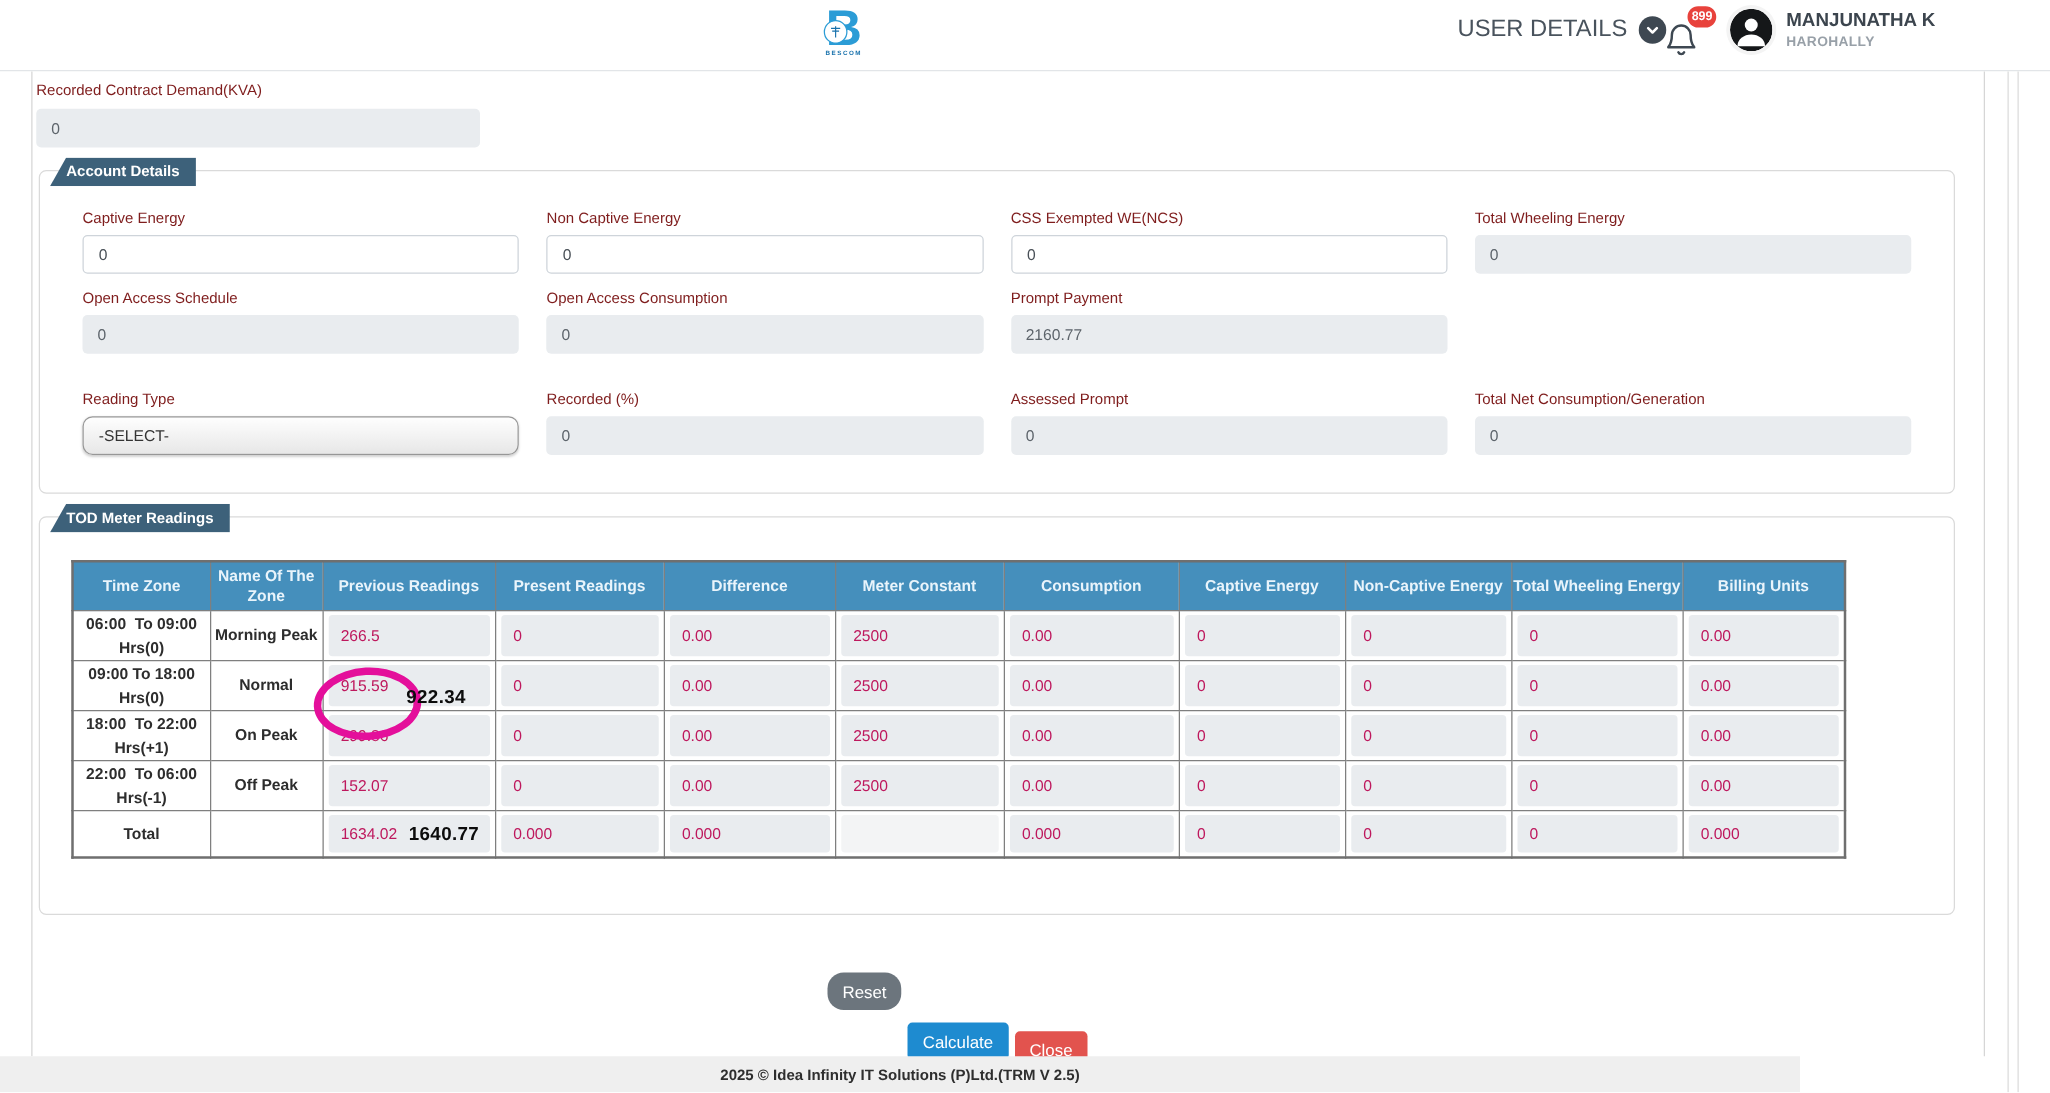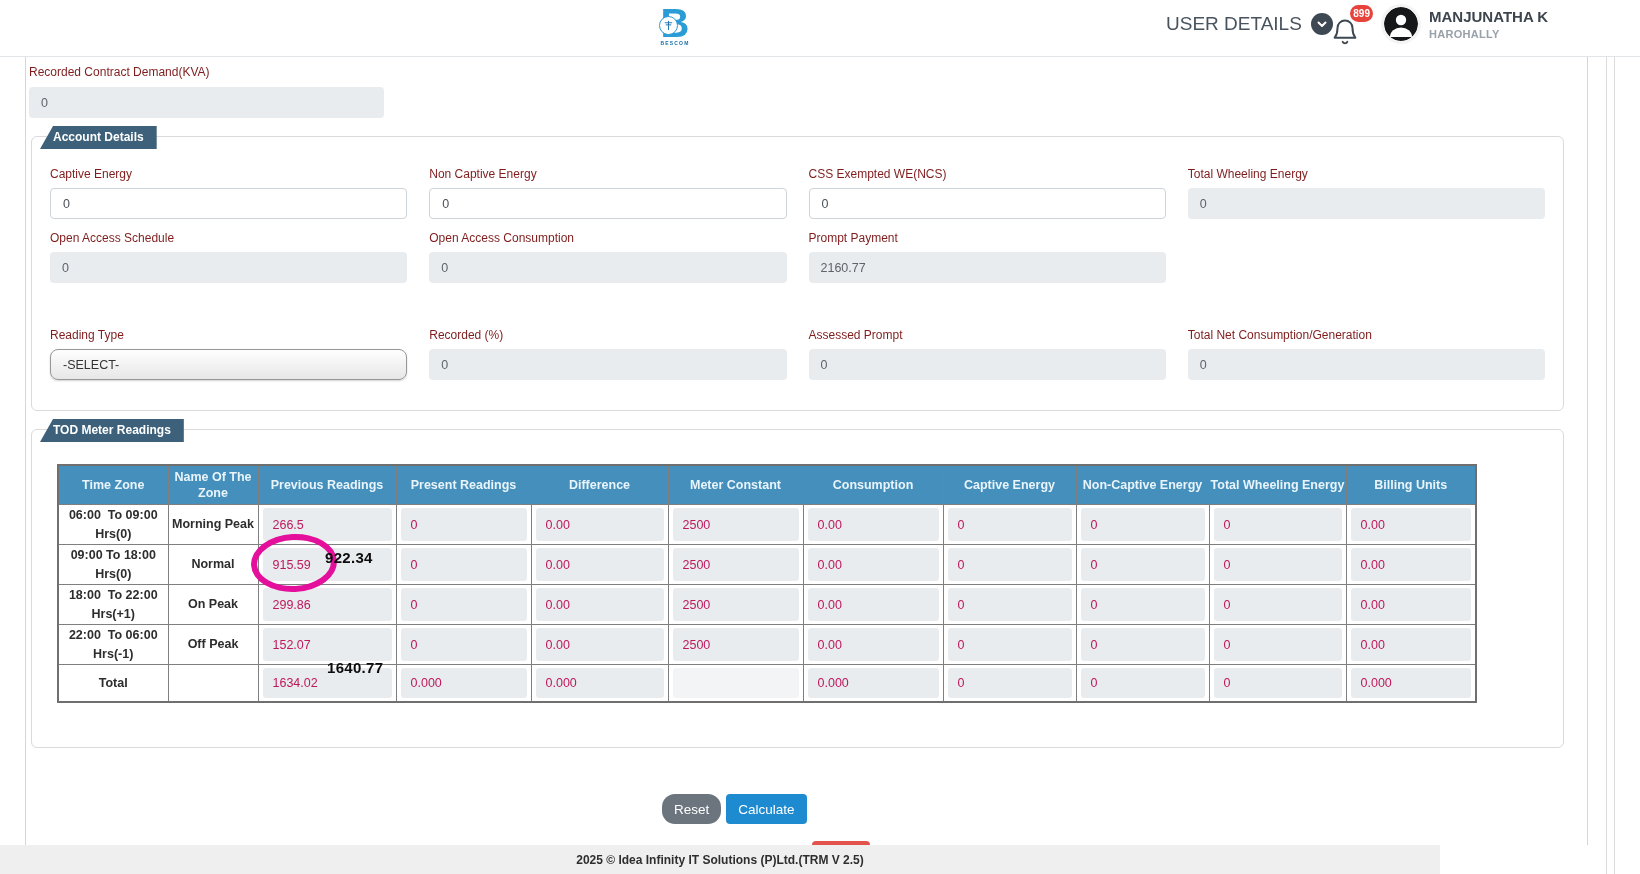--- a/index.html
+++ b/index.html
@@ -38,28 +38,28 @@
   .control{height:31px;border-radius:4px;font-size:12.5px;display:flex;align-items:center;
        padding:0 12px;box-sizing:border-box;}
   .control.disabled{background:#e9ecef;color:#5d646b;}
   .control.enabled{background:#fff;border:1px solid #ced4da;color:#495057;}
   .control.select{background:linear-gradient(#fefefe,#e7e7e7);border:1px solid #979797;
        border-radius:8px;color:#333;box-shadow:0 1px 2px rgba(0,0,0,.18);}
   .contract{margin:8px 0 0 3px;}
   .contract .control{width:355px;margin-top:8px;}
 
   .card{position:relative;margin:18px 0 0 5px;width:1533px;border:1px solid #dadada;
-       border-radius:6px;box-sizing:border-box;padding:30px 18px 18px;}
+       border-radius:6px;box-sizing:border-box;padding:30px 34px 18px;}
   .tag{position:absolute;left:8px;top:-11px;background:var(--section-tag,#3d617a);color:#fff;
        font-size:12px;font-weight:700;padding:4px 13px 5px;
        clip-path:polygon(13px 0,100% 0,100% 100%,0 100%);}
   .grid{display:grid;grid-template-columns:repeat(4,1fr);column-gap:22px;}
   .field{margin-bottom:12px;}
   .field .field-label{margin-bottom:7px;}
-  .field.row3{margin-top:33px;}
+  .field.row3{margin-top:17px;}
 
   
   .card-tod{padding:34px 0 44px 25px;}
   .tod-table{border-collapse:collapse;border:2px solid #6f6f6f;table-layout:fixed;padding-left:20px;}
   .tod-table th,.tod-table td{border:1px solid #7f7f7f;padding:0;}
   .tod-table thead th{height:38px;background:var(--table-header,#458fbc);color:#e9f4fb;
        font-size:12.5px;font-weight:700;text-align:center;line-height:1.3;}
   .tod-table tbody td{height:39px;}
   td.label-cell{font-size:12.5px;font-weight:700;color:#2d2d2d;text-align:center;
        white-space:pre-wrap;line-height:1.5;background:#fff;}
@@ -67,21 +67,21 @@
   .cellbox{height:100%;background:#e9ecef;border-radius:3px;display:flex;align-items:center;
        padding-left:10px;font-size:12.5px;color:#be185d;box-sizing:border-box;}
   .cellbox.light{background:#f3f4f5;}
   tr.total-row td{height:36px;}
 
   
   .actions{margin-top:46px;width:1480px;display:flex;justify-content:center;gap:5px;}
   .btn{height:30px;padding:0 12px;border:none;border-radius:4px;color:#fff;font-size:13.5px;
        font-family:inherit;cursor:pointer;}
   .btn-reset{background:var(--reset-button,#6c757d);border-radius:13px;}
-  .btn-calc{background:var(--calculate-button,#1e8bd0);}
+  .btn-calc{background:var(--calculate-button,#1e8bd0);margin-top:40px;}
   .btn-close{background:var(--close-button,#e2534e);margin-top:47px;}
   .footer{position:absolute;left:0;top:845px;width:1440px;height:29px;background:#efefef;
        display:flex;align-items:center;justify-content:center;font-size:12px;font-weight:700;color:#2e2e2e;}
   .scroll-strip{position:absolute;left:1606px;top:57px;width:7px;height:817px;background:#fff;
        border-left:1px solid #dcdcdc;border-right:1px solid #dcdcdc;}
 
   
   .annotation-ellipse{position:absolute;left:251px;top:534px;width:74px;height:46px;
        border:6px solid var(--annotation,#e40f9b);border-radius:50%;transform:rotate(-3deg);z-index:10;}
   .annotation-note{position:absolute;font-size:15px;font-weight:800;color:#0c0c0c;

